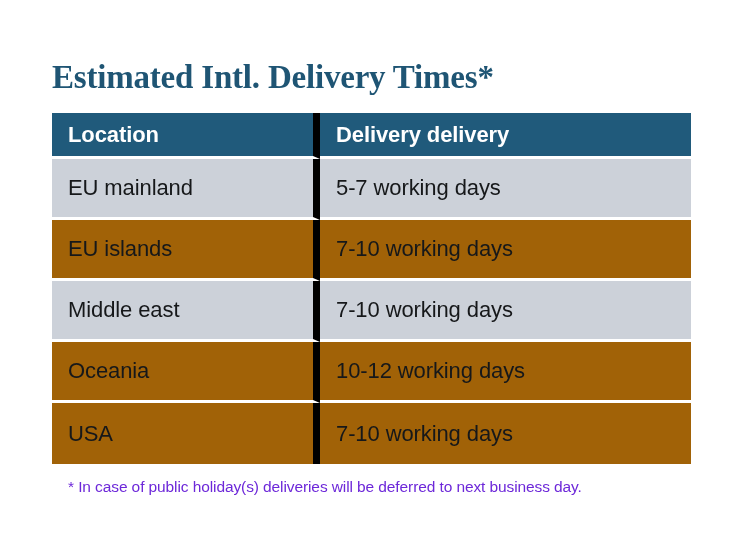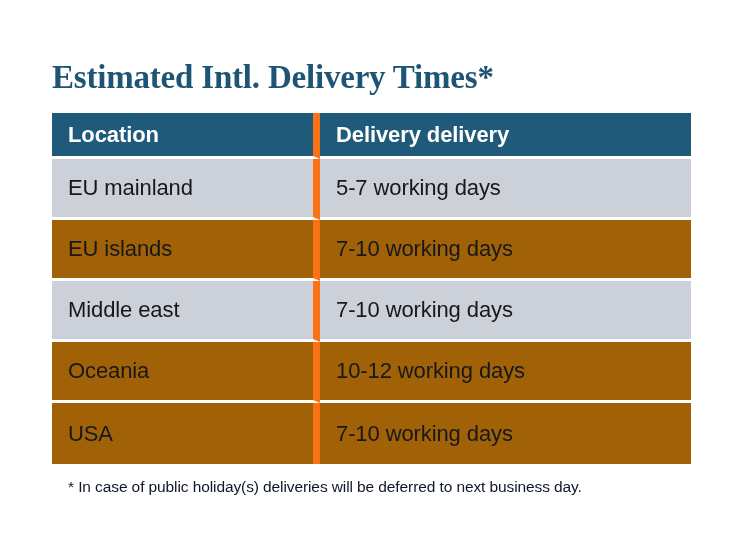--- a/index.html
+++ b/index.html
@@ -51,21 +51,21 @@
     box-sizing: border-box;
     vertical-align: middle;
     text-align: left;
     padding: 0 0 0 16px;
     border-bottom: 3px solid #ffffff;
     border-right: 0;
   }
 
   .delivery-table .col-location {
     width: 268px;
-    border-right: 7px solid #f97316;
+    border-right: 7px solid #000000;
   }
 
   .delivery-table .col-delivery {
     width: 371px;
   }
 
   .delivery-table thead th {
     height: 46px;
     background: #205A7B;
     color: #ffffff;
@@ -95,21 +95,21 @@
   .delivery-table tbody tr:last-child td {
     border-bottom: 0;
   }
 
   .footnote {
     position: absolute;
     left: 68px;
     top: 478px;
     font-size: 15.5px;
     font-weight: 400;
-    color: #0f172a;
+    color: #6d28d9;
     white-space: nowrap;
     letter-spacing: -0.1px;
   }
 </style>
 </head>
 <body>
 
 <div class="page">
 
   <h1 class="page-title">Estimated Intl. Delivery Times*</h1>

